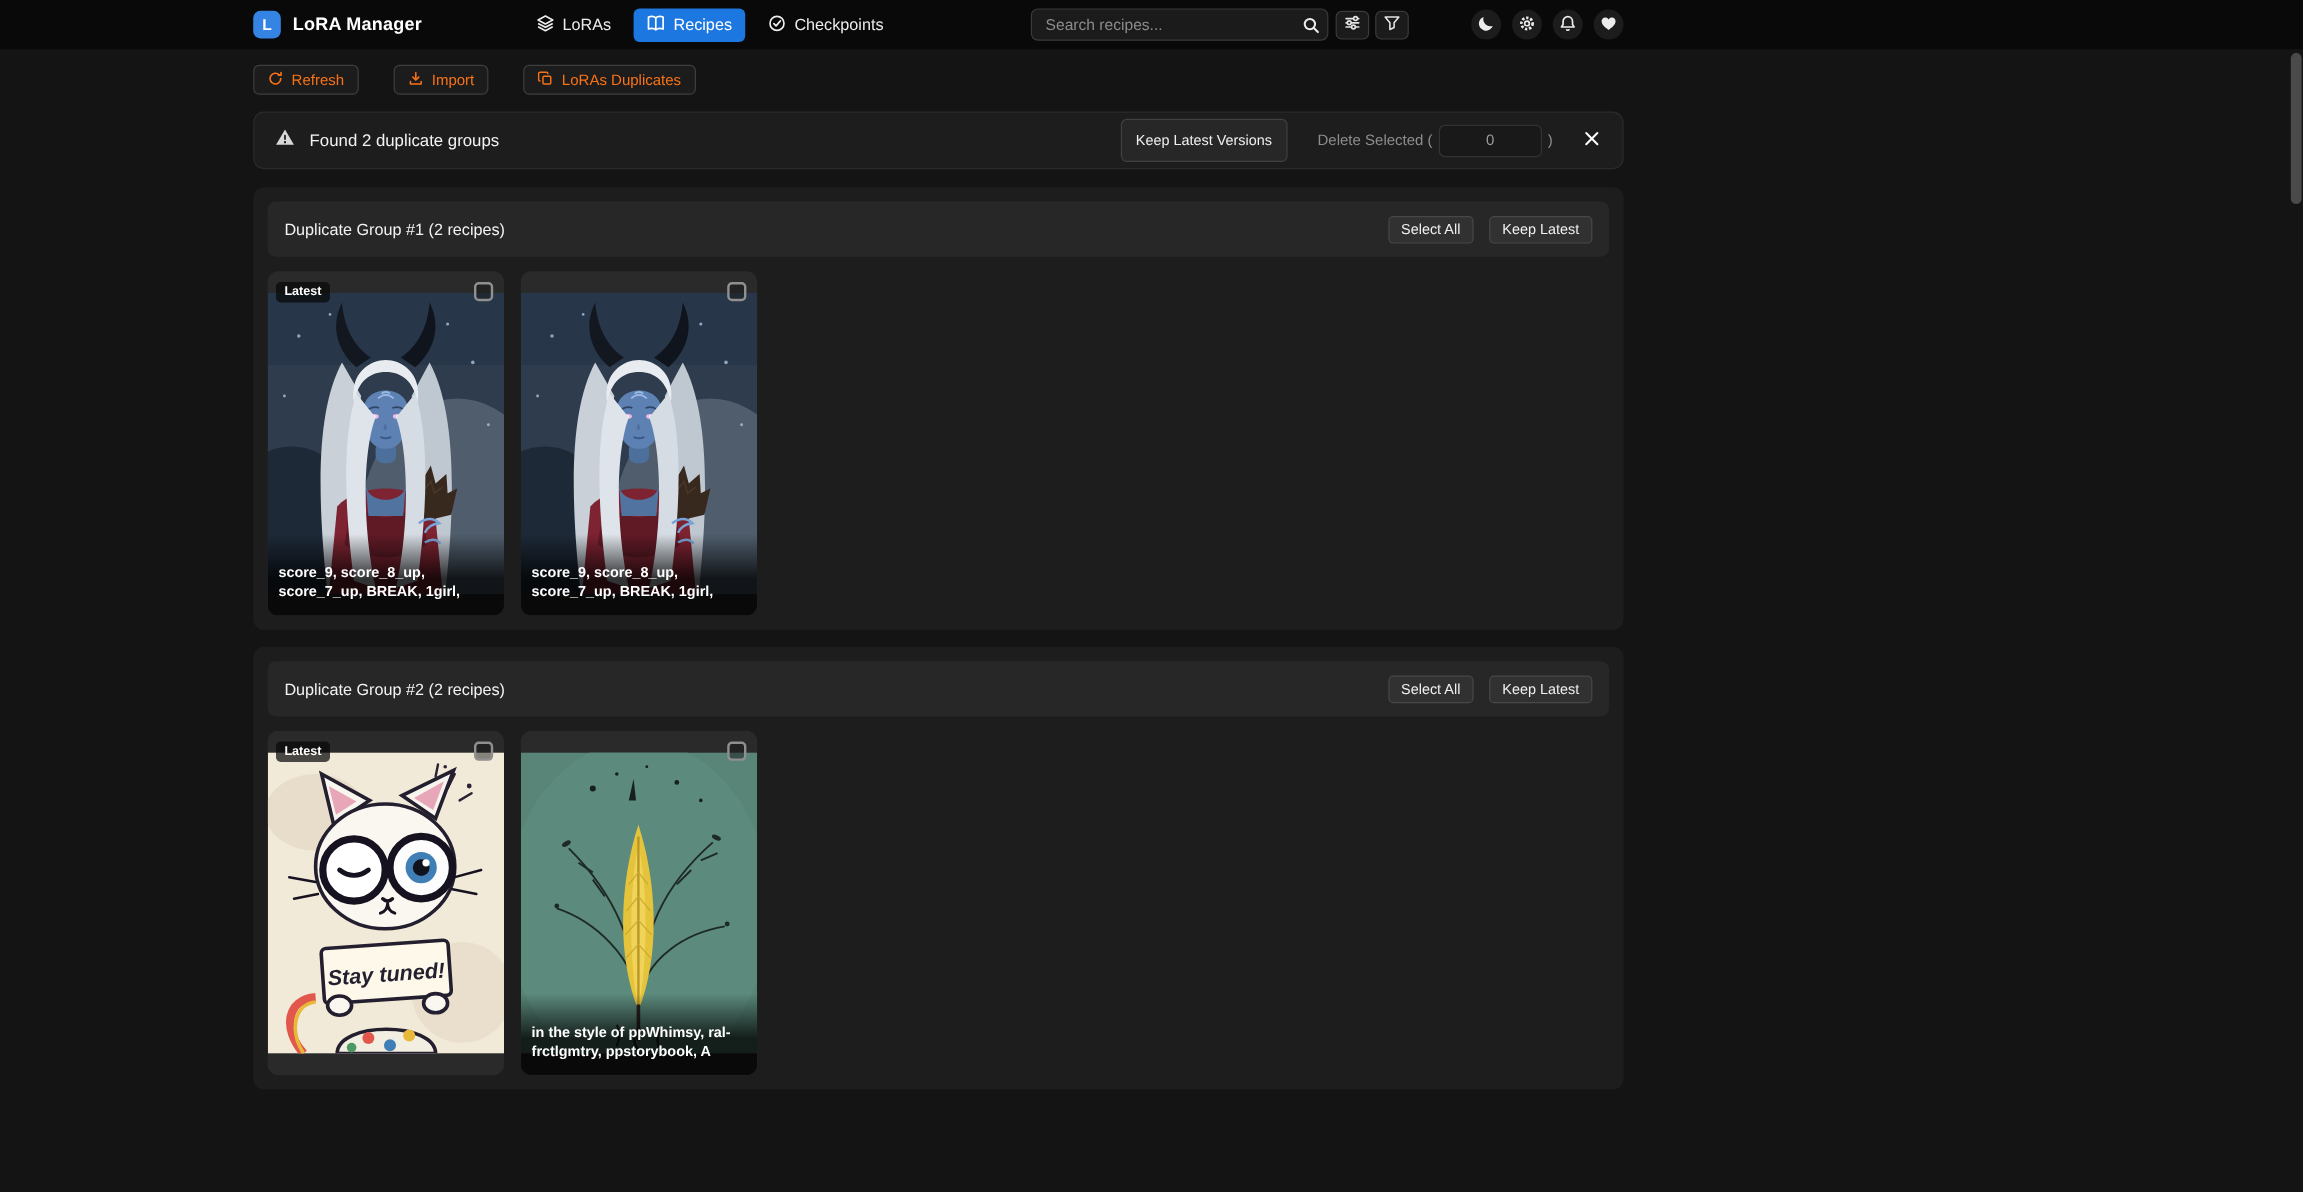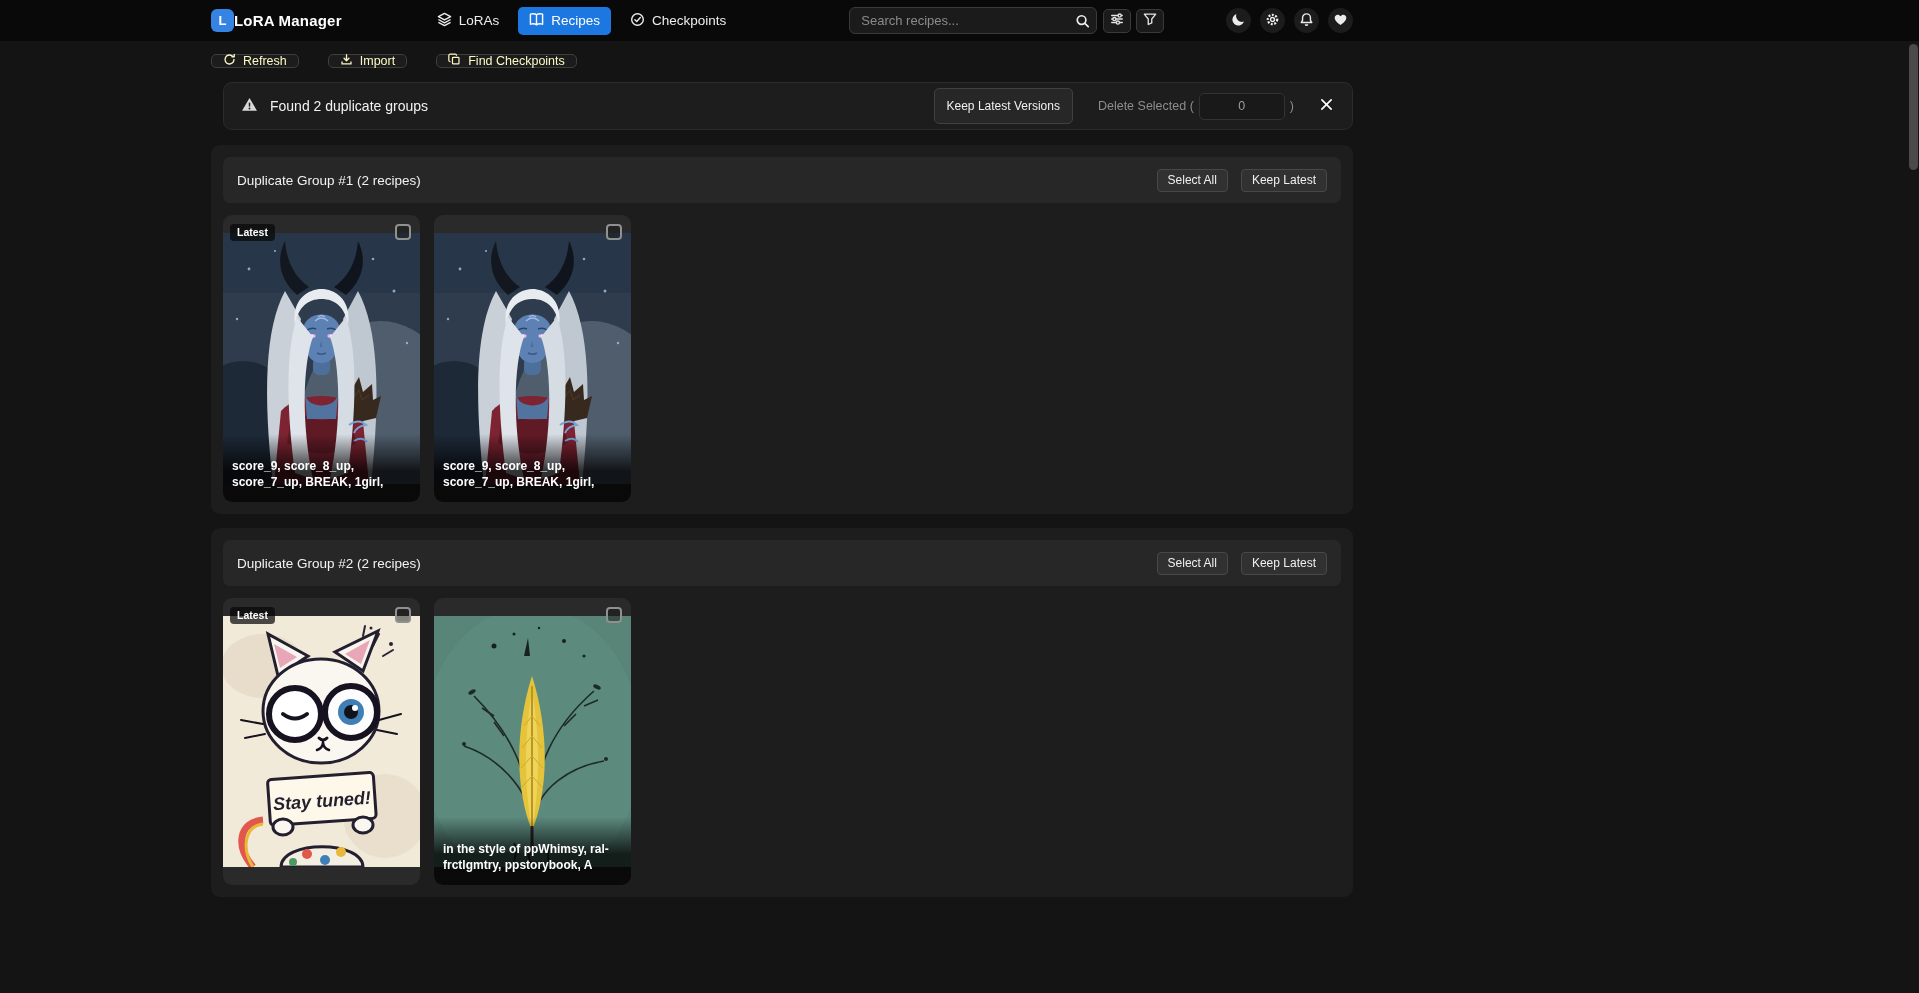--- a/index.html
+++ b/index.html
@@ -5,21 +5,21 @@
   * { box-sizing: border-box; }
   body {
     margin: 0; width: 1919px; height: 993px; overflow: hidden; position: relative;
     background: #141414; font-family: "Liberation Sans", "DejaVu Sans", sans-serif;
   }
   
   .navbar { height: 41px; background: #090909; display: flex; align-items: center; }
   .nav-inner { margin-left: 211px; width: 1142px; display: flex; align-items: center; }
   .logo { width: 23px; height: 23px; border-radius: 6px; background: #3584e4; color: #fff;
           font-weight: bold; font-size: 13px; display: flex; align-items: center; justify-content: center; }
-  .app-title { font-size: 15px; font-weight: bold; color: #fff; letter-spacing: .2px; }
+  .app-title { margin-left: 10px; font-size: 15px; font-weight: bold; color: #fff; letter-spacing: .2px; }
   .nav-tabs { margin-left: 84px; display: flex; align-items: center; gap: 8px; }
   .nav-tab { display: flex; align-items: center; gap: 7px; padding: 5px 11px; border-radius: 5px;
              color: #ececec; font-size: 13.5px; cursor: pointer; background: none; border: none; }
   .nav-tab.active { background: #1c78e0; color: #fff; }
   .search-wrap { margin-left: 112px; position: relative; }
   .search-input { width: 248px; height: 27px; background: #1b1b1b; border: 1px solid #3a3a3a;
                   border-radius: 6px; padding: 0 32px 0 11px; color: #ddd; font-size: 13px; outline: none; }
   .search-input::placeholder { color: #8b8b8b; }
   .search-btn { position: absolute; right: 7px; top: 50%; transform: translateY(-50%);
                 color: #ececec; background: none; border: none; display: flex; padding: 0; cursor: pointer; }
@@ -28,25 +28,25 @@
             color: #e4e4e4; display: flex; align-items: center; justify-content: center; padding: 0; cursor: pointer; }
   .right-icons { margin-left: auto; display: flex; gap: 9px; }
   .round-btn { width: 25px; height: 25px; border-radius: 50%; background: #1c1c1c; border: none;
                color: #ececec; display: flex; align-items: center; justify-content: center; padding: 0; cursor: pointer; }
   
   .scrollbar { position: absolute; top: 0; right: 1px; width: 9px; height: 993px; }
   .scroll-thumb { position: absolute; top: 44px; width: 9px; height: 126px; border-radius: 5px; background: #4a4a4a; }
   
   .container { margin-left: 211px; width: 1142px; }
   .toolbar { margin-top: 13px; display: flex; gap: 29px; }
-  .tool-btn { display: inline-flex; align-items: center; gap: 7px; height: 14px; padding: 0 11px;
-              background: #1c1c1c; border: 1px solid #3e3e3e; border-radius: 5px; color: #fef9c3;
+  .tool-btn { display: inline-flex; align-items: center; gap: 7px; height: 25px; padding: 0 11px;
+              background: #1c1c1c; border: 1px solid #3e3e3e; border-radius: 5px; color: #f97316;
               font-size: 12.5px; cursor: pointer; }
   .alert { margin-top: 14px; height: 48px; background: #1d1d1d; border: 1px solid #2b2b2b; border-radius: 9px;
-           display: flex; align-items: center; padding: 0 17px; margin-left: 12px; }
+           display: flex; align-items: center; padding: 0 17px; }
   .alert-msg { margin-left: 12px; font-size: 14px; color: #f2f2f2; }
   .alert-actions { margin-left: auto; display: flex; align-items: center; }
   .alert-btn { height: 36px; padding: 0 12px; background: #272727; border: 1px solid #404040; border-radius: 5px;
                color: #f0f0f0; font-size: 12px; cursor: pointer; }
   .delete-wrap { margin-left: 25px; display: flex; align-items: center; gap: 5px; color: #8d8d8d;
                  font-size: 12.5px; cursor: pointer; }
   .count-input { width: 86px; height: 27px; background: #191919; border: 1px solid #333; border-radius: 5px;
                  color: #9c9c9c; text-align: center; font-size: 12.5px; outline: none; }
   .close-btn { margin-left: 24px; background: none; border: none; color: #fff; display: flex; padding: 2px; cursor: pointer; }
   
@@ -320,21 +320,21 @@
       </span>
       <span>Import</span>
     </button>
     <button class="tool-btn">
       <span>
         <svg width="13" height="13" viewBox="0 0 16 16" fill="none" stroke="currentColor" stroke-width="1.5">
             <rect x="5.5" y="5.5" width="8" height="8" rx="1"></rect>
             <path d="M3 10.5H2.5A1.5 1.5 0 0 1 1 9V3A1.5 1.5 0 0 1 2.5 1.5H9A1.5 1.5 0 0 1 10.5 3v.5"></path>
           </svg>
       </span>
-      <span>Find Checkpoints</span>
+      <span>LoRAs Duplicates</span>
     </button>
   </div>
 
   <div class="alert">
     <span>
       <svg width="17" height="17" viewBox="0 0 16 16" fill="none">
           <path d="M8 1.8 15 13.8H1Z" fill="#d8d8d8"></path>
           <rect x="7.3" y="6" width="1.4" height="4" rx=".7" fill="#1d1d1d"></rect>
           <circle cx="8" cy="11.8" r=".9" fill="#1d1d1d"></circle>
         </svg>

